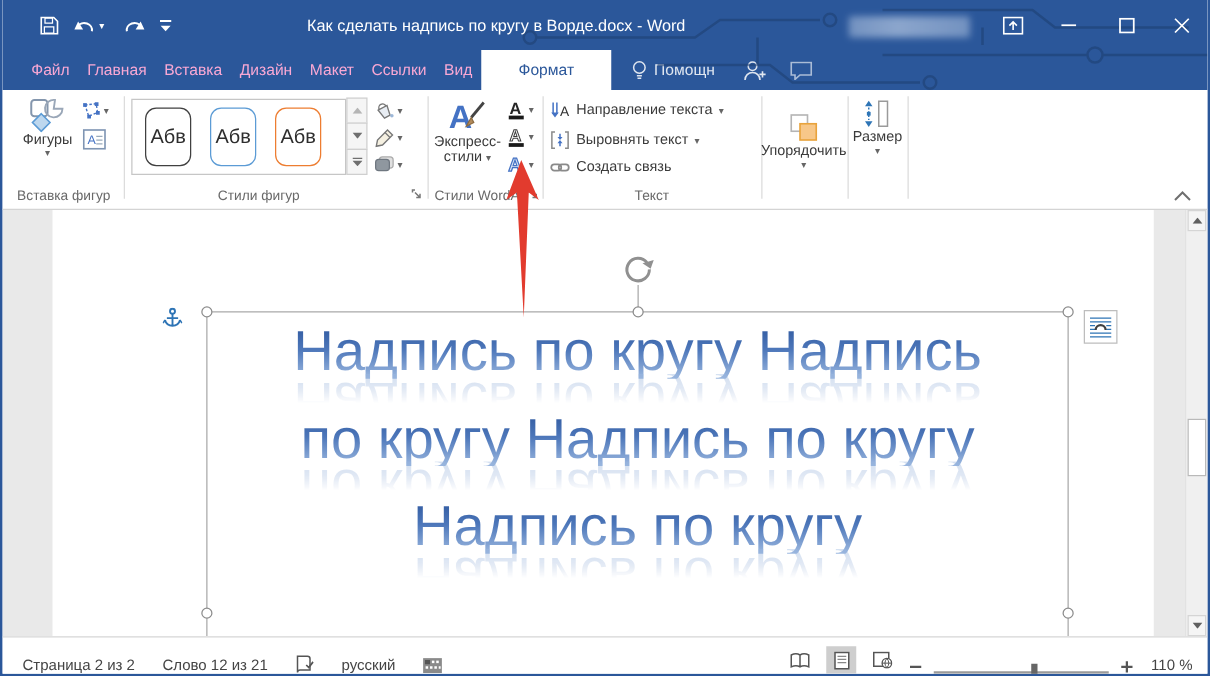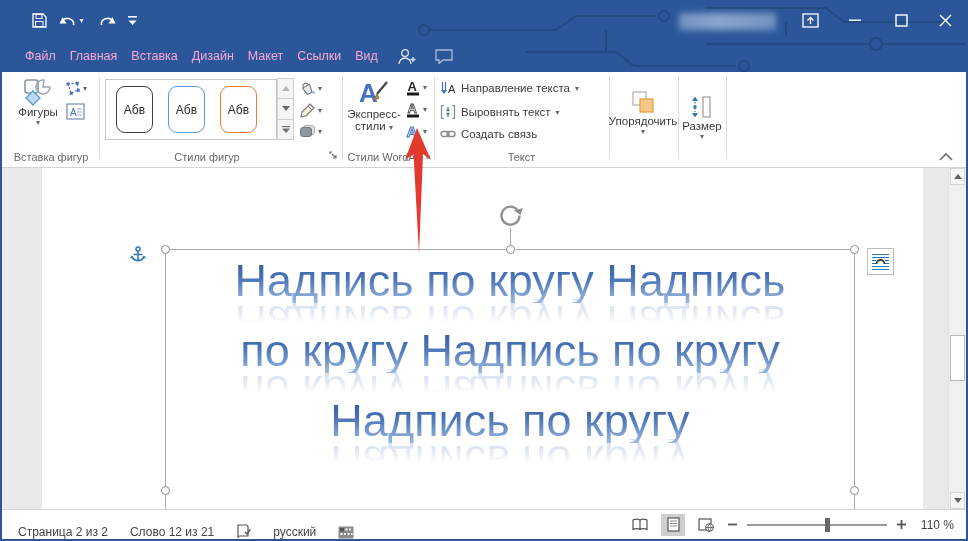--- a/index.html
+++ b/index.html
@@ -25,21 +25,21 @@
   .tab.active{ background:#fff; color:#2b579a; padding:0 30px;}
   .assistant{ display:flex; align-items:center; gap:5px; color:rgba(255,255,255,.85); font-size:12.5px; padding:0 10px; margin-left:6px;}
   .tab-icons{ display:flex; align-items:center; gap:18px; margin-left:12px;}
   
   .ribbon{ position:relative; height:96px; background:#fff; border-bottom:1px solid #d4d4d4; z-index:3;}
   .sep{ position:absolute; top:5px; bottom:8px; width:1px; background:#dcdcdc;}
   .grp-label{ position:absolute; font-size:11px; color:#696969; text-align:center; white-space:nowrap;}
   .bigbtn{ position:absolute; display:flex; flex-direction:column; align-items:center; font-size:11.5px; color:#3b3b3b; cursor:default;}
   .smallbtn{ position:absolute; display:flex; align-items:center; gap:2px; cursor:default;}
   .gallery{ position:absolute; left:103px; top:7px; width:172px; height:61px; background:#fff; border:1px solid #c6c6c6; display:flex; align-items:center; gap:15px; padding-left:10px;}
-  .thumb{ width:37px; height:47px; border-radius:9px; display:flex; align-items:center; justify-content:center; font-size:12px; color:#2e2e2e; background:#fff;}
+  .thumb{ width:37px; height:47px; border-radius:9px; display:flex; align-items:center; justify-content:center; font-size:16px; color:#2e2e2e; background:#fff;}
   .thumb.t-black{ border:1.5px solid #404040;}
   .thumb.t-blue{ border:1.5px solid #5b9bd5;}
   .thumb.t-orange{ border:1.5px solid #ed7d31;}
   .gal-scroll{ position:absolute; left:275px; top:7px; width:17px; height:61px; display:flex; flex-direction:column;}
   .gal-scroll > div{ flex:1; border:1px solid #cfcfcf; background:#f5f5f5; display:flex; align-items:center; justify-content:center; font-size:7px; color:#777; margin-top:-1px;}
   .textrow{ position:absolute; display:flex; align-items:center; gap:5px; font-size:11.5px; color:#3b3b3b; cursor:default;}
   .launcher{ position:absolute; width:12px; height:12px; cursor:default;}
   .collapse{ position:absolute; right:12px; bottom:4px; width:16px; height:12px; cursor:default;}
   .dd{ font-size:8px; color:#666;}
   
@@ -58,21 +58,21 @@
     background:linear-gradient(180deg,#2d569c 0%,#4d77ba 48%,#9db9e0 100%);
     -webkit-background-clip:text; background-clip:text; color:transparent;}
   .wa-ref{ position:absolute; left:0; right:0; top:41px; transform:scaleY(-1); opacity:.5;
     -webkit-mask-image:linear-gradient(to top, rgba(0,0,0,.85) 0%, rgba(0,0,0,0) 52%);
             mask-image:linear-gradient(to top, rgba(0,0,0,.85) 0%, rgba(0,0,0,0) 52%);}
   
   .red-arrow{ position:absolute; left:401px; top:126px; z-index:9; pointer-events:none;}
   
   .statusbar{ position:relative; height:30px; background:#fff; border-top:1px solid #d6d6d6; font-size:12px; color:#444; z-index:5;}
   .sb-left{ position:absolute; left:16px; top:0; height:100%; display:flex; align-items:flex-end; gap:22px;}
-  .sb-right{ position:absolute; right:12px; top:0; height:100%; display:flex; align-items:center; gap:9px;}
+  .sb-right{ position:absolute; right:12px; top:0; height:100%; display:flex; align-items:flex-end; gap:9px;}
   .viewbtn{ width:24px; height:22px; display:flex; align-items:center; justify-content:center;}
   .viewbtn.active{ background:#cecece;}
   .slider-track{ position:relative; width:140px; height:2px; background:#9a9a9a;}
   .slider-handle{ position:absolute; top:-6px; left:56%; width:5px; height:14px; background:#666;}
   .zoom-label{ min-width:38px; text-align:right;}
 </style>
 </head>
 <body>
 
 <div class="window">
@@ -110,20 +110,21 @@
           <path d="M3.5 12 a6.3 5.6 0 0 1 11.5 -4" fill="none" stroke="#fff" stroke-width="1.6"></path>
           <polygon points="17.5,10.5 10.5,10.5 14.5,4.2" fill="#fff"></polygon>
         </svg>
     </div>
     <div class="tb-item qat-btn" style="left:120px;width:20px">
       <svg width="11" height="12" viewBox="0 0 11 12">
           <rect x="1" y="2" width="9" height="1.6" fill="#fff"></rect>
           <polygon points="1.5,6.5 9.5,6.5 5.5,11" fill="#fff"></polygon>
         </svg>
     </div>
+    <div class="title-text">Как сделать надпись по кругу в Ворде.docx - Word</div>
     <div class="account-blur"></div>
     <div class="tb-item win-btn" style="left:793px">
       <svg width="17" height="15" viewBox="0 0 17 15">
           <rect x="1" y="1" width="15" height="13" fill="none" stroke="#fff" stroke-width="1.3"></rect>
           <path d="M8.5 11 V5 M5.5 7.5 L8.5 4.5 L11.5 7.5" fill="none" stroke="#fff" stroke-width="1.3"></path>
         </svg>
     </div>
     <div class="tb-item win-btn" style="left:838px">
       <svg width="12" height="12" viewBox="0 0 12 12">
           <rect x="0" y="5.5" width="12" height="1.4" fill="#fff"></rect>
@@ -142,20 +143,28 @@
   </div>
 
   <div class="tabbar">
     <div class="tab">Файл</div>
     <div class="tab">Главная</div>
     <div class="tab">Вставка</div>
     <div class="tab">Дизайн</div>
     <div class="tab">Макет</div>
     <div class="tab">Ссылки</div>
     <div class="tab">Вид</div>
+    <div class="tab active">Формат</div>
+    <div class="assistant">
+      <svg width="13" height="16" viewBox="0 0 13 16">
+          <circle cx="6.5" cy="6" r="4.6" fill="none" stroke="rgba(255,255,255,.85)" stroke-width="1.2"></circle>
+          <path d="M4.5 12.5 h4 M5 14.5 h3" stroke="rgba(255,255,255,.85)" stroke-width="1.2"></path>
+        </svg>
+      <span>Помощн</span>
+    </div>
     <div class="tab-icons">
       <svg width="20" height="17" viewBox="0 0 20 17">
           <circle cx="8" cy="5" r="3.4" fill="none" stroke="rgba(255,255,255,.85)" stroke-width="1.3"></circle>
           <path d="M2 16 a6 6 0 0 1 12 0" fill="none" stroke="rgba(255,255,255,.85)" stroke-width="1.3"></path>
           <path d="M16 9 v5 M13.5 11.5 h5" stroke="rgba(255,255,255,.85)" stroke-width="1.3"></path>
         </svg>
       <svg width="18" height="15" viewBox="0 0 18 15">
           <path d="M1 1 h16 v10 h-9 l-4 3.5 v-3.5 h-3 Z" fill="none" stroke="rgba(255,255,255,.6)" stroke-width="1.3"></path>
         </svg>
     </div>
@@ -312,21 +321,21 @@
     <div class="bigbtn" style="left:610px; top:17px; width:62px;">
       <svg width="26" height="26" viewBox="0 0 26 26">
           <rect x="3" y="3" width="13" height="13" fill="#fff" stroke="#b5b5b5" stroke-width="1.3"></rect>
           <rect x="10" y="10" width="13" height="13" fill="#f7c789" stroke="#e8a33d" stroke-width="1.3"></rect>
         </svg>
       <span>Упорядочить</span>
       <span class="dd">▾</span>
     </div>
     <div class="sep" style="left:676px"></div>
 
-    <div class="bigbtn" style="left:678px; top:22px; width:44px;">
+    <div class="bigbtn" style="left:678px; top:6px; width:44px;">
       <svg width="26" height="26" viewBox="0 0 26 26">
           <rect x="14" y="3" width="7" height="20" fill="none" stroke="#9a9a9a" stroke-width="1.2"></rect>
           <path d="M6 8 v10" stroke="#2e75b6" stroke-width="1.2" stroke-dasharray="1.5 1.5"></path>
           <polygon points="3,7 9,7 6,2.5" fill="#2e75b6"></polygon>
           <polygon points="3,19 9,19 6,23.5" fill="#2e75b6"></polygon>
           <rect x="4.5" y="11.5" width="3" height="3" fill="#2e75b6"></rect>
         </svg>
       <span>Размер</span>
       <span class="dd">▾</span>
     </div>

